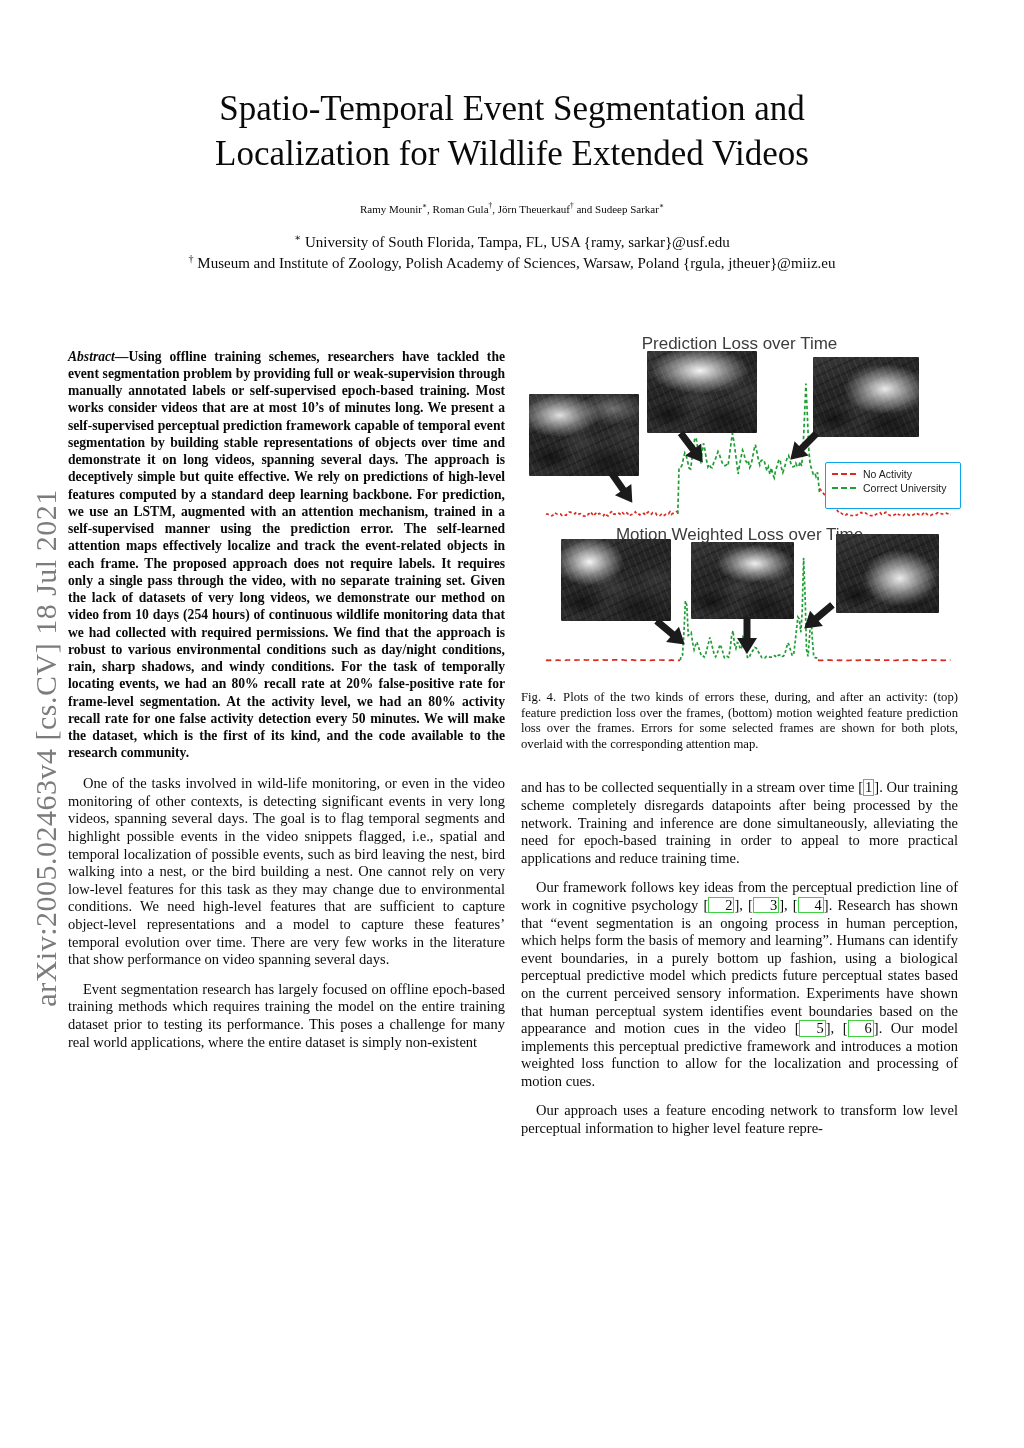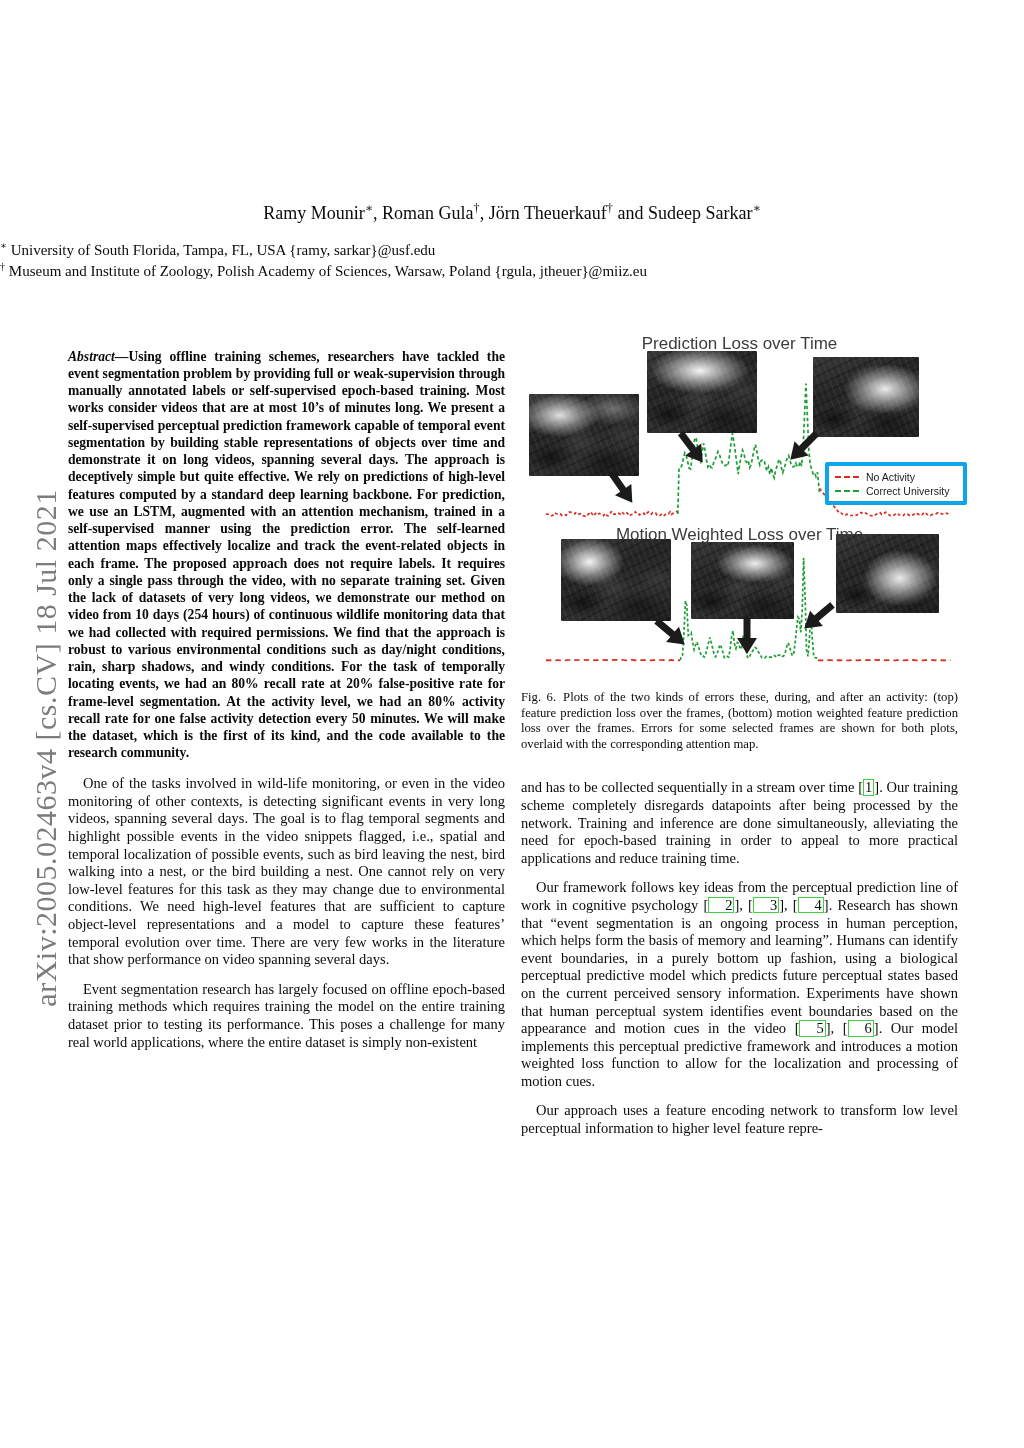--- a/index.html
+++ b/index.html
@@ -3,58 +3,62 @@
 <meta charset="utf-8">
 <style>
   html,body{margin:0;padding:0;background:#888;}
   #page{position:relative;width:1024px;height:1448px;background:#ffffff;margin:0 auto;overflow:hidden;
         font-family:"Liberation Serif","DejaVu Serif",serif;color:#0a0a0a;}
   
   .arxiv{position:absolute;left:46px;top:748px;transform:translate(-50%,-50%) rotate(-90deg);
          white-space:nowrap;font-size:30px;color:#7c7c7c;letter-spacing:0.5px;}
   
   .title{position:absolute;top:86px;left:0;width:100%;text-align:center;font-size:35px;line-height:45px;}
-  .authors{position:absolute;top:203px;left:0;width:100%;text-align:center;font-size:18px;}
-  .affils{position:absolute;top:240px;left:0;width:100%;text-align:left;font-size:15px;line-height:21px;}
+  .authors{position:absolute;top:203px;left:0;width:100%;text-align:center;font-size:11px;}
+  .affils{position:absolute;top:232px;left:0;width:100%;text-align:center;font-size:15px;line-height:21px;}
   sup{font-size:68%;vertical-align:super;line-height:0;}
   
   .col{position:absolute;top:334px;width:437px;}
   #col-left{left:68px;}
   #col-right{left:521px;}
   .abstract{font-weight:bold;font-size:13.6px;line-height:17.25px;text-align:justify;}
   .abstract .lead{font-style:italic;}
   .sec-heading{text-align:center;font-size:15.5px;margin:17px 0 11px 0;}
   .sc{font-variant:small-caps;letter-spacing:0.6px;}
   .body-par{font-size:14.5px;line-height:17.6px;text-align:justify;margin:0;}
   .indent{text-indent:15px;margin-top:12px;}
   .cite{white-space:nowrap;}
   .cite-num{border:1.5px solid #3fd13f;padding:0 1px;line-height:1;display:inline-block;}
   
   #fig1{position:relative;width:437px;height:341px;}
   .fig-title{position:absolute;left:0;width:100%;text-align:center;
              font-family:"Liberation Sans","DejaVu Sans",sans-serif;font-size:17px;color:#3c3c3c;}
   .fig-img{position:absolute;background-color:#242424;border-radius:1px;}
   .fig-arrow{position:absolute;width:38px;height:22px;}
   .curve-svg{position:absolute;left:20px;overflow:visible;}
-  .legend{position:absolute;left:304px;top:128px;width:122px;background:#fff;border:4px solid #0ea5e9;
-          border-radius:2px;padding:4px 6px 3px 6px;font-family:"Liberation Sans","DejaVu Sans",sans-serif;
+  .legend{position:absolute;left:304px;top:128px;width:122px;background:#fff;border:1px solid #0ea5e9;
+          border-radius:2px;padding:4px 6px 13px 6px;font-family:"Liberation Sans","DejaVu Sans",sans-serif;
           font-size:10.5px;color:#222;}
   .legend-row{display:flex;align-items:center;height:14px;}
   .legend-dash{width:24px;border-top:2px dashed #000;margin-right:7px;flex:0 0 auto;}
   .caption{font-size:12.7px;line-height:15.6px;text-align:justify;margin-top:15px;}
   .caption .cap-label{margin-right:7px;}
   #right-text{margin-top:27px;}
 </style>
 </head>
 <body>
 
 <div id="page">
 
   <div class="arxiv">arXiv:2005.02463v4  [cs.CV]  18 Jul 2021</div>
 
+  <div class="title">
+    <div>Spatio-Temporal Event Segmentation and</div>
+    <div>Localization for Wildlife Extended Videos</div>
+  </div>
 
   <div class="authors"><span>Ramy Mounir</span><sup>∗</sup><span>, Roman Gula</span><sup>†</sup><span>, Jörn Theuerkauf</span><sup>†</sup><span> and Sudeep Sarkar</span><sup>∗</sup></div>
 
   <div class="affils">
     <div><sup>∗</sup><span> University of South Florida, Tampa, FL, USA {ramy, sarkar}@usf.edu</span></div>
     <div><sup>†</sup><span> Museum and Institute of Zoology, Polish Academy of Sciences, Warsaw, Poland {rgula, jtheuer}@miiz.eu</span></div>
   </div>
 
   <div class="col" id="col-left">
     <p class="abstract"><span class="lead">Abstract</span><span>—Using offline training schemes, researchers have tackled the event segmentation problem by providing full or weak-supervision through manually annotated labels or self-supervised epoch-based training. Most works consider videos that are at most 10’s of minutes long. We present a self-supervised perceptual prediction framework capable of temporal event segmentation by building stable representations of objects over time and demonstrate it on long videos, spanning several days. The approach is deceptively simple but quite effective. We rely on predictions of high-level features computed by a standard deep learning backbone. For prediction, we use an LSTM, augmented with an attention mechanism, trained in a self-supervised manner using the prediction error. The self-learned attention maps effectively localize and track the event-related objects in each frame. The proposed approach does not require labels. It requires only a single pass through the video, with no separate training set. Given the lack of datasets of very long videos, we demonstrate our method on video from 10 days (254 hours) of continuous wildlife monitoring data that we had collected with required permissions. We find that the approach is robust to various environmental conditions such as day/night conditions, rain, sharp shadows, and windy conditions. For the task of temporally locating events, we had an 80% recall rate at 20% false-positive rate for frame-level segmentation. At the activity level, we had an 80% activity recall rate for one false activity detection every 50 minutes. We will make the dataset, which is the first of its kind, and the code available to the research community.</span></p>
@@ -106,21 +110,21 @@
             <path d="M0,7.5 L21,7.5 L21,1 L37,11 L21,21 L21,14.5 L0,14.5 Z" fill="#1b1b1b"></path>
           </svg></div>
         <div class="fig-arrow" style="left: 207px; top: 291px; transform: rotate(90deg);"><svg width="38" height="22" viewBox="0 0 38 22">
             <path d="M0,7.5 L21,7.5 L21,1 L37,11 L21,21 L21,14.5 L0,14.5 Z" fill="#1b1b1b"></path>
           </svg></div>
         <div class="fig-arrow" style="left: 278px; top: 272px; transform: rotate(140deg);"><svg width="38" height="22" viewBox="0 0 38 22">
             <path d="M0,7.5 L21,7.5 L21,1 L37,11 L21,21 L21,14.5 L0,14.5 Z" fill="#1b1b1b"></path>
           </svg></div>
       </div>
 
-    <div class="caption"><span class="cap-label">Fig. 6.</span><span>Plots of the two kinds of errors these, during, and after an activity: (top) feature prediction loss over the frames, (bottom) motion weighted feature prediction loss over the frames. Errors for some selected frames are shown for both plots, overlaid with the corresponding attention map.</span></div>
+    <div class="caption"><span class="cap-label">Fig. 4.</span><span>Plots of the two kinds of errors these, during, and after an activity: (top) feature prediction loss over the frames, (bottom) motion weighted feature prediction loss over the frames. Errors for some selected frames are shown for both plots, overlaid with the corresponding attention map.</span></div>
 
     <div id="right-text">
       <p class="body-par">and has to be collected sequentially in a stream over time <span class="cite">[<span class="cite-num">1</span>]</span>. Our training scheme completely disregards datapoints after being processed by the network. Training and inference are done simultaneously, alleviating the need for epoch-based training in order to appeal to more practical applications and reduce training time.</p>
       <p class="body-par indent">Our framework follows key ideas from the perceptual prediction line of work in cognitive psychology <span class="cite">[<span class="cite-num">2</span>]</span>, <span class="cite">[<span class="cite-num">3</span>]</span>, <span class="cite">[<span class="cite-num">4</span>]</span>. Research has shown that “event segmentation is an ongoing process in human perception, which helps form the basis of memory and learning”. Humans can identify event boundaries, in a purely bottom up fashion, using a biological perceptual predictive model which predicts future perceptual states based on the current perceived sensory information. Experiments have shown that human perceptual system identifies event boundaries based on the appearance and motion cues in the video <span class="cite">[<span class="cite-num">5</span>]</span>, <span class="cite">[<span class="cite-num">6</span>]</span>. Our model implements this perceptual predictive framework and introduces a motion weighted loss function to allow for the localization and processing of motion cues.</p>
       <p class="body-par indent">Our approach uses a feature encoding network to transform low level perceptual information to higher level feature repre-</p>
     </div>
   </div>
 
 </div>
 

